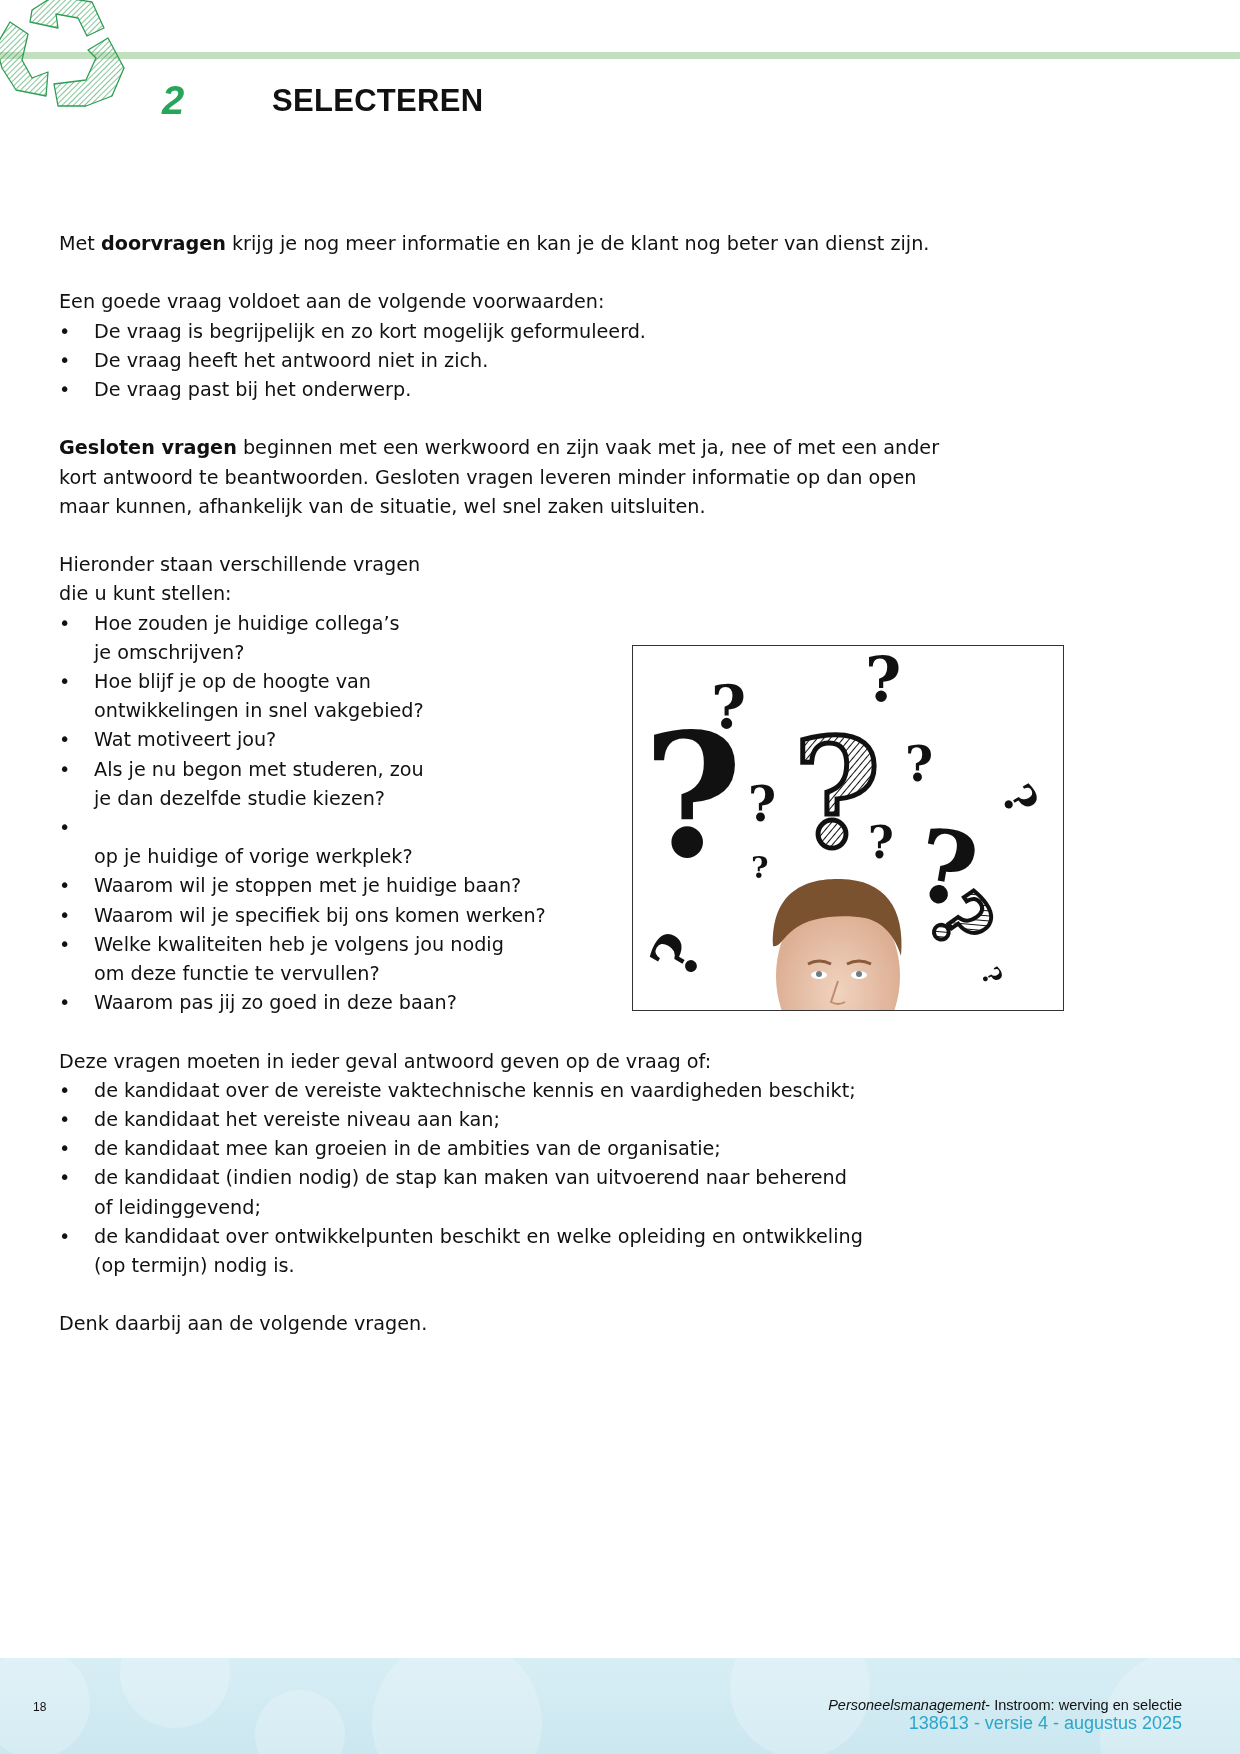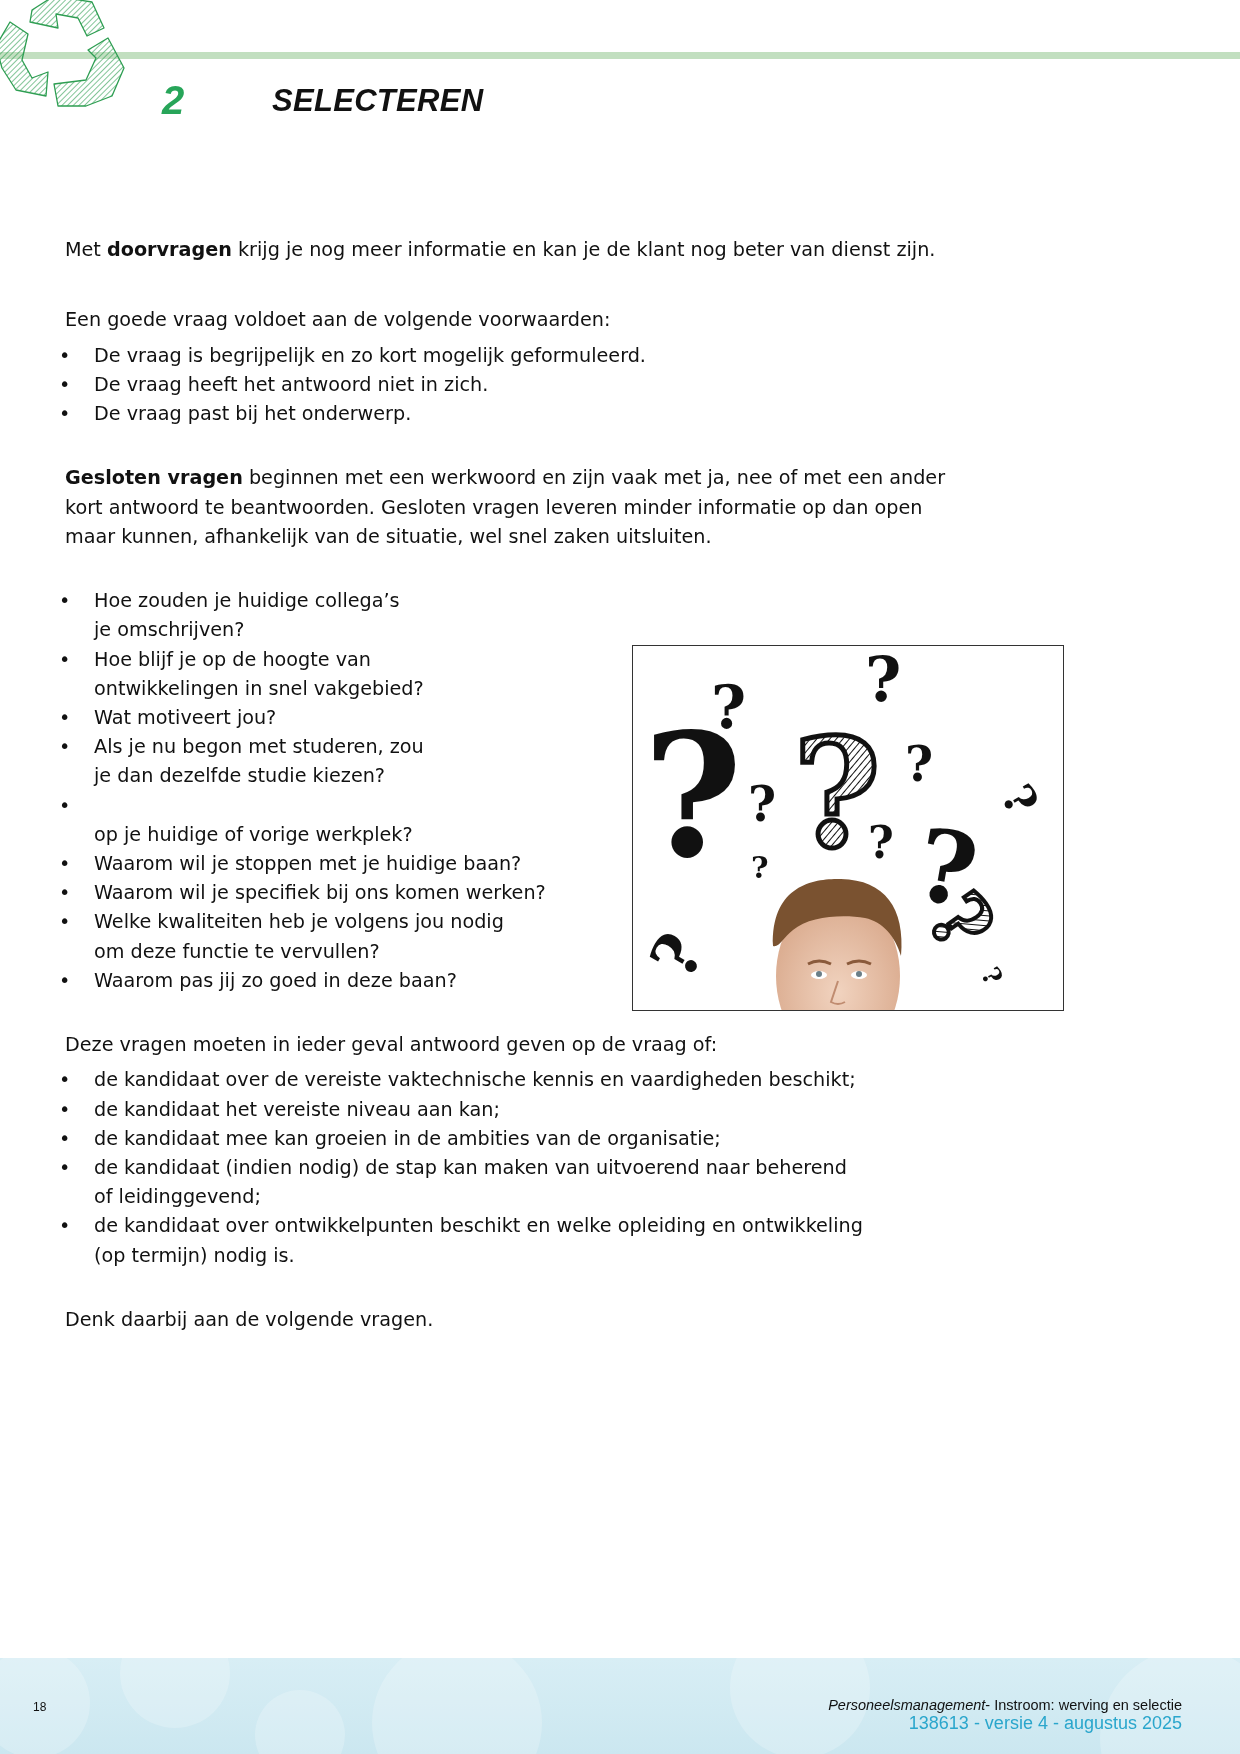--- a/index.html
+++ b/index.html
@@ -16,28 +16,28 @@
   .recycle-logo {
     position: absolute; left: -8px; top: -12px; width: 150px; height: 130px;
   }
   .chapter-num {
     position: absolute; left: 162px; top: 76px;
     font-family: "Liberation Sans", sans-serif; font-weight: bold; font-style: italic;
     font-size: 40px; color: #27a559; line-height: 48px;
   }
   .chapter-title {
     position: absolute; left: 272px; top: 79px;
-    font-family: "Liberation Sans", sans-serif; font-weight: bold; font-style: italic;
+    font-family: "Liberation Sans", sans-serif; font-weight: bold; 
     font-size: 31px; color: #111; line-height: 44px; letter-spacing: 0.3px;
   }
   .content {
     position: absolute; left: 59px; top: 229px; width: 900px;
     font-size: 19.2px; line-height: 29.2px;
   }
-  .content p { margin: 6px; }
+  .content p { margin: 0; }
   .gap { height: 29.2px; }
   ul.bullets { list-style: none; margin: 0; padding: 0; }
   ul.bullets li { position: relative; padding-left: 35px; }
   ul.bullets li::before {
     content: "•"; position: absolute; left: 0; top: 0;
   }
   b { font-weight: bold; }
   .questions-col { width: 560px; }
   .photo-frame {
     position: absolute; left: 632px; top: 645px; width: 430px; height: 364px;
@@ -96,20 +96,24 @@
     <li>De vraag past bij het onderwerp.</li>
   </ul>
   <div class="gap"></div>
   <p>
     <b>Gesloten vragen</b><span> beginnen met een werkwoord en zijn vaak met ja, nee of met een ander</span><br>
     <span>kort antwoord te beantwoorden. Gesloten vragen leveren minder informatie op dan open</span><br>
     <span>maar kunnen, afhankelijk van de situatie, wel snel zaken uitsluiten.</span>
   </p>
   <div class="gap"></div>
   <div class="questions-col">
+    <p>
+      <span>Hieronder staan verschillende vragen</span><br>
+      <span>die u kunt stellen:</span>
+    </p>
     <ul class="bullets" id="qlist">
         <li><span>Hoe zouden je huidige collega’s</span><br><span>je omschrijven?</span></li>
         <li><span>Hoe blijf je op de hoogte van</span><br><span>ontwikkelingen in snel vakgebied?</span></li>
         <li><span>Wat motiveert jou?</span></li>
         <li><span>Als je nu begon met studeren, zou</span><br><span>je dan dezelfde studie kiezen?</span></li>
         <li><br><span>op je huidige of vorige werkplek?</span></li>
         <li><span>Waarom wil je stoppen met je huidige baan?</span></li>
         <li><span>Waarom wil je specifiek bij ons komen werken?</span></li>
         <li><span>Welke kwaliteiten heb je volgens jou nodig</span><br><span>om deze functie te vervullen?</span></li>
         <li><span>Waarom pas jij zo goed in deze baan?</span></li>

